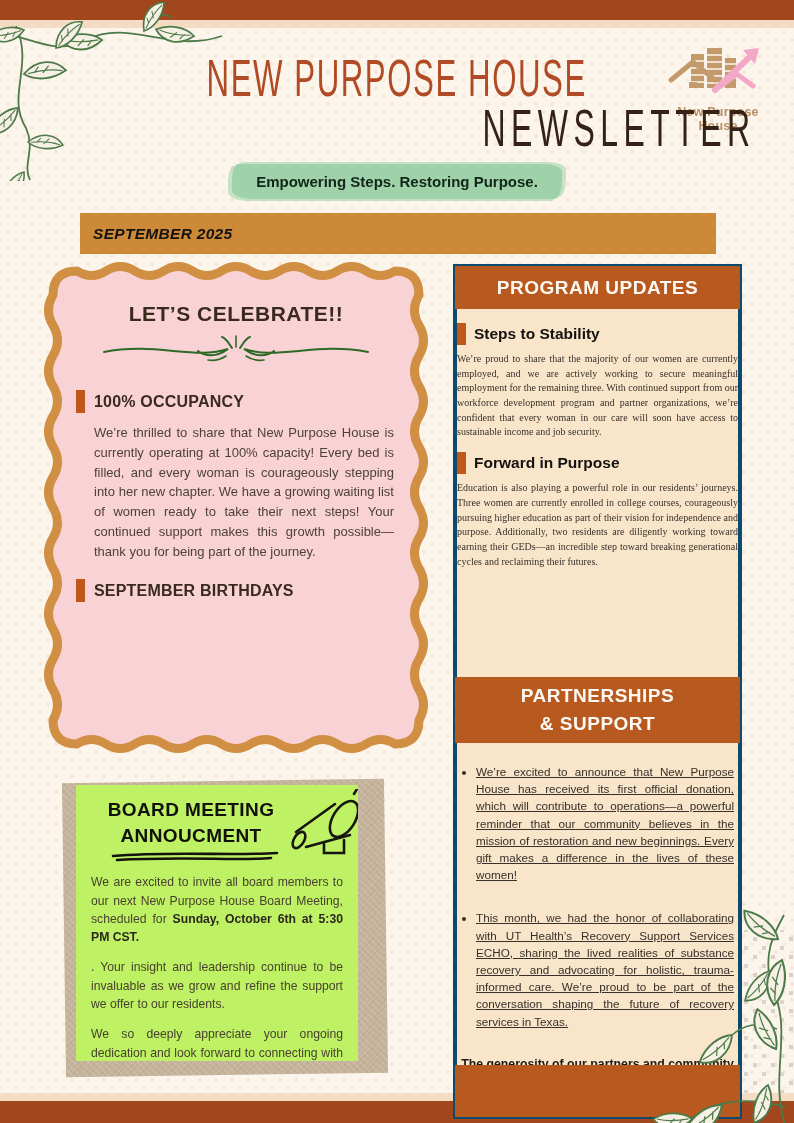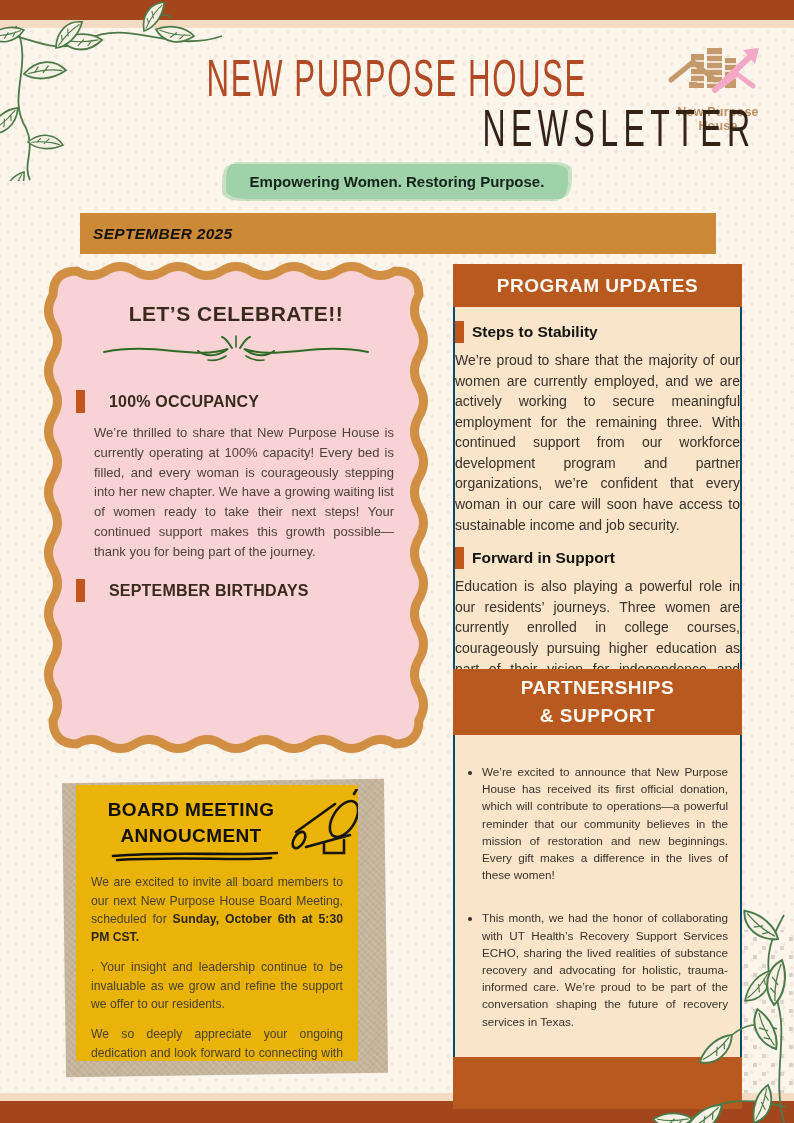--- a/index.html
+++ b/index.html
@@ -61,67 +61,67 @@
   .sept-text{font-style:italic;font-weight:700;font-size:15.5px;color:#141210;letter-spacing:.3px;}
 
   
   .pink-card{position:absolute;left:40px;top:258px;width:392px;height:499px;z-index:2;}
   .pink-card svg.frame{position:absolute;inset:0;}
   .pink-inner{position:absolute;inset:24px 36px;color:#4e4238;}
   .celebrate-title{
     text-align:center;font-weight:800;font-size:21px;color:#3a2a1e;letter-spacing:.5px;margin:20px 0 8px;
   }
   .flourish{display:block;margin:0 auto 22px;}
-  .sec-head{display:flex;align-items:center;gap:24px;margin:18px 0 10px;}
+  .sec-head{display:flex;align-items:center;gap:9px;margin:18px 0 10px;}
   .sec-bar{width:9px;height:23px;background:#c2571c;flex:0 0 auto;}
   .sec-title{font-weight:800;font-size:16px;color:#3a2a1e;letter-spacing:.2px;}
   .body-text{font-size:13px;line-height:1.52;text-align:justify;margin:0 0 6px;padding-left:18px;padding-right:2px;}
 
   
   .board{position:absolute;left:62px;top:773px;width:318px;height:302px;z-index:2;}
   .paper{
     position:absolute;left:2px;top:8px;right:-6px;bottom:0;background:#c5b39b;transform:rotate(-.8deg);
     background-image:
       repeating-linear-gradient(45deg, rgba(255,255,255,.10) 0 2px, transparent 2px 5px),
       repeating-linear-gradient(-45deg, rgba(92,72,52,.08) 0 1px, transparent 1px 4px);
   }
   .green-card{
-    position:absolute;left:14px;top:12px;width:282px;height:276px;background:#eab308;
+    position:absolute;left:14px;top:12px;width:282px;height:276px;background:#bef264;
     padding:12px 15px;box-sizing:border-box;overflow:hidden;
   }
   .board-title{
     text-align:center;font-weight:800;font-size:19px;line-height:1.35;color:#12100d;
     letter-spacing:.4px;padding-right:52px;
   }
   .board-title span{display:block;}
   .scribble{display:block;margin:3px auto 10px;margin-right:64px;}
   .board p{font-size:12.2px;line-height:1.5;color:#49402f;text-align:justify;margin:0 0 12px;}
   .board p strong{color:#2c271d;}
   .megaphone{position:absolute;right:-14px;top:4px;}
 
   
   .rightcol{
     position:absolute;left:453px;top:264px;width:289px;z-index:2;background:#f8e5ca;
-    border:2px solid #0c4a6e;box-sizing:border-box;display:flex;flex-direction:column;
+    border:4px solid #0c4a6e;box-sizing:border-box;display:flex;flex-direction:column;
   }
   .col-header{
     background:#b8591f;color:#fdf8f2;font-weight:800;font-size:19px;letter-spacing:.5px;
     display:flex;flex-direction:column;align-items:center;justify-content:center;
     margin:-2px -2px 0;text-align:center;
   }
   .ph1{height:43px;}
-  .ph2{height:66px;line-height:1.45;margin-top:0;}
+  .ph2{height:66px;line-height:1.45;margin-top:6px;}
   .panel{padding:10px 0 0;color:#38302a;}
   .panel-1{height:352px;overflow:hidden;}
   .panel-2{height:306px;overflow:hidden;padding-top:16px;}
   .rhead{display:flex;align-items:center;gap:8px;margin:4px 0 7px;}
   .rbar{width:9px;height:22px;background:#c2571c;flex:0 0 auto;}
   .rtitle{font-weight:800;font-size:15.5px;color:#141210;}
-  .rbody{font-size:14px;line-height:1.47;text-align:justify;margin:0 0 12px;}
-  .panel-2 ul{margin:12px;padding-left:15px;}
+  .rbody{font-size:10px;line-height:1.47;text-align:justify;margin:0 0 12px;font-family:Liberation Serif, serif;}
+  .panel-2 ul{margin:4px;padding-left:15px;text-decoration:underline;}
   .panel-2 li{font-size:11.7px;line-height:1.47;text-align:justify;margin-bottom:26px;}
   .closing{font-weight:800;font-size:12.3px;line-height:1.45;text-align:center;color:#1d1a16;margin:0 2px;}
   .col-footer{background:#b8591f;height:52px;margin:0 -2px -2px;}
 </style>
 </head>
 <body>
 
 <div class="page">
 
   <div class="stripe rust top-rust"></div>
@@ -186,21 +186,21 @@
     <div class="logo-name">New Purpose House</div>
   </div>
 
   <div class="title-wrap">
     <h1 class="title-1">NEW PURPOSE HOUSE</h1>
   </div>
   <div class="title-2-wrap">
     <h1 class="title-2">NEWSLETTER</h1>
   </div>
   <div class="badge-wrap">
-    <span class="badge">Empowering Women. Restoring Purpose.</span>
+    <span class="badge">Empowering Steps. Restoring Purpose.</span>
   </div>
   <div class="sept-bar">
     <span class="sept-text">SEPTEMBER 2025</span>
   </div>
 
   <div class="pink-card">
     <svg class="frame" width="392" height="499" viewBox="0 0 392 499">
       <path id="wavy-path" d="M37,13 Q51.5,22.0 65.9,13.0 Q80.4,4.0 94.8,13.0 Q109.3,22.0 123.7,13.0 Q138.2,4.0 152.6,13.0 Q167.1,22.0 181.5,13.0 Q196.0,4.0 210.5,13.0 Q224.9,22.0 239.4,13.0 Q253.8,4.0 268.3,13.0 Q282.7,22.0 297.2,13.0 Q311.6,4.0 326.1,13.0 Q340.5,22.0 355.0,13.0 Q379,13 379,37 Q370.0,52.2 379.0,67.4 Q388.0,82.5 379.0,97.7 Q370.0,112.9 379.0,128.1 Q388.0,143.3 379.0,158.4 Q370.0,173.6 379.0,188.8 Q388.0,204.0 379.0,219.1 Q370.0,234.3 379.0,249.5 Q388.0,264.7 379.0,279.9 Q370.0,295.0 379.0,310.2 Q388.0,325.4 379.0,340.6 Q370.0,355.8 379.0,370.9 Q388.0,386.1 379.0,401.3 Q370.0,416.5 379.0,431.6 Q388.0,446.8 379.0,462.0 Q379,486 355,486 Q340.5,477.0 326.1,486.0 Q311.6,495.0 297.2,486.0 Q282.7,477.0 268.3,486.0 Q253.8,495.0 239.4,486.0 Q224.9,477.0 210.5,486.0 Q196.0,495.0 181.5,486.0 Q167.1,477.0 152.6,486.0 Q138.2,495.0 123.7,486.0 Q109.3,477.0 94.8,486.0 Q80.4,495.0 65.9,486.0 Q51.5,477.0 37.0,486.0 Q13,486 13,462 Q22.0,446.8 13.0,431.6 Q4.0,416.5 13.0,401.3 Q22.0,386.1 13.0,370.9 Q4.0,355.8 13.0,340.6 Q22.0,325.4 13.0,310.2 Q4.0,295.0 13.0,279.9 Q22.0,264.7 13.0,249.5 Q4.0,234.3 13.0,219.1 Q22.0,204.0 13.0,188.8 Q4.0,173.6 13.0,158.4 Q22.0,143.3 13.0,128.1 Q4.0,112.9 13.0,97.7 Q22.0,82.5 13.0,67.4 Q4.0,52.2 13.0,37.0 Q13,13 37,13 Z" fill="#f8d2d5" stroke="#d08f43" stroke-width="9" stroke-linejoin="round"></path>
     </svg>
     <div class="pink-inner">
@@ -258,21 +258,21 @@
       <span>PROGRAM UPDATES</span>
     </div>
     <div class="panel panel-1">
       <div class="rhead">
         <span class="rbar"></span>
         <span class="rtitle">Steps to Stability</span>
       </div>
       <p class="rbody">We’re proud to share that the majority of our women are currently employed, and we are actively working to secure meaningful employment for the remaining three. With continued support from our workforce development program and partner organizations, we’re confident that every woman in our care will soon have access to sustainable income and job security.</p>
       <div class="rhead" style="margin-top:12px;">
         <span class="rbar"></span>
-        <span class="rtitle">Forward in Support</span>
+        <span class="rtitle">Forward in Purpose</span>
       </div>
       <p class="rbody">Education is also playing a powerful role in our residents’ journeys. Three women are currently enrolled in college courses, courageously pursuing higher education as part of their vision for independence and purpose. Additionally, two residents are diligently working toward earning their GEDs—an incredible step toward breaking generational cycles and reclaiming their futures.</p>
     </div>
     <div class="col-header ph2">
       <span>PARTNERSHIPS</span>
       <span>&amp; SUPPORT</span>
     </div>
     <div class="panel panel-2">
       <ul>
         <li>We’re excited to announce that New Purpose House has received its first official donation, which will contribute to operations—a powerful reminder that our community believes in the mission of restoration and new beginnings. Every gift makes a difference in the lives of these women!</li>

